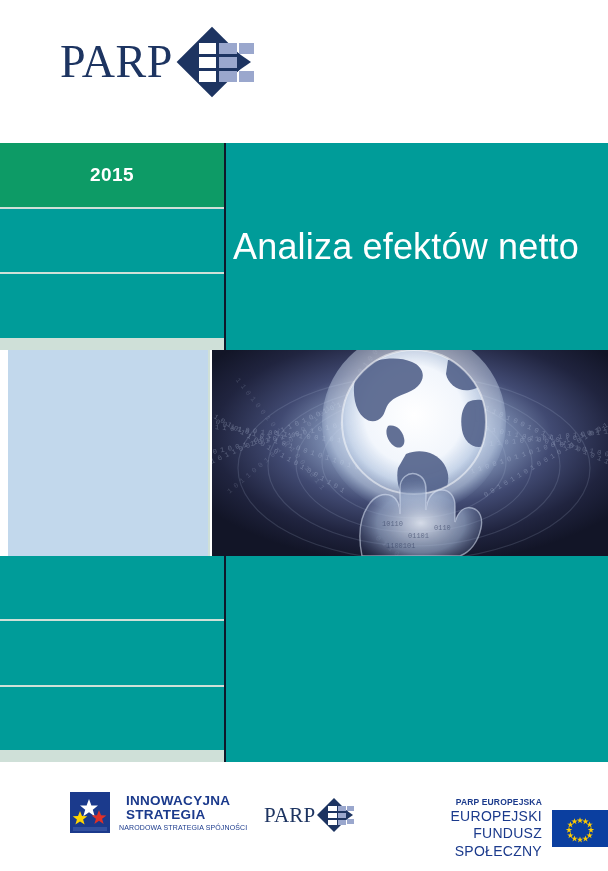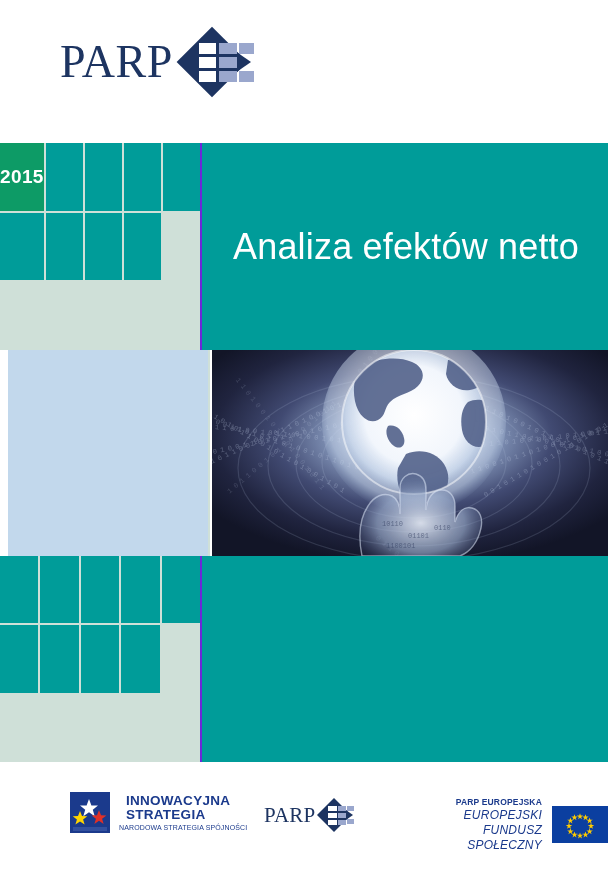--- a/index.html
+++ b/index.html
@@ -87,27 +87,27 @@
     width: 608px;
     background: #009c99;
   }
   #teal-band-top    { top: 143px; height: 207px; }
   #teal-band-bottom { top: 556px; height: 206px; }
 
   
   .grid-block {
     position: absolute;
     left: 0; top: 0;
-    width: 202px; height: 100%;
+    width: 226px; height: 100%;
     display: grid;
-    grid-template-columns: repeat(5, 1fr);
+    grid-template-columns: repeat(1, 1fr);
     grid-template-rows: repeat(3, 1fr);
     gap: 2px;
     background: #cfe0d8;
-    border-right: 2px solid #6d28d9;
+    border-right: 2px solid #0f172a;
     box-sizing: border-box;
   }
   .grid-block .gcell { background: #009c99; }
   .grid-block .gcell.year {
     background: #0d9b66;
     display: flex;
     align-items: center;
     justify-content: center;
   }
   .year-label {
@@ -215,23 +215,22 @@
   #logo-eu { left: 424px; top: 797px; gap: 10px; }
   .eu-text { text-align: right; line-height: 1.25; }
   .eu-line1 {
     color: #1b3a8c;
     font-weight: bold;
     font-size: 8.5px;
     letter-spacing: 0.02em;
   }
   .eu-line2, .eu-line3 {
     color: #1b3a8c;
-    font-size: 12px;
+    font-size: 14px;
     letter-spacing: 0.02em;
-    font-style: italic;
   }
   #eu-flag {
     width: 56px; height: 37px;
     background: #0b3fa0;
     position: relative;
   }
 </style>
 </head>
 <body>
 

